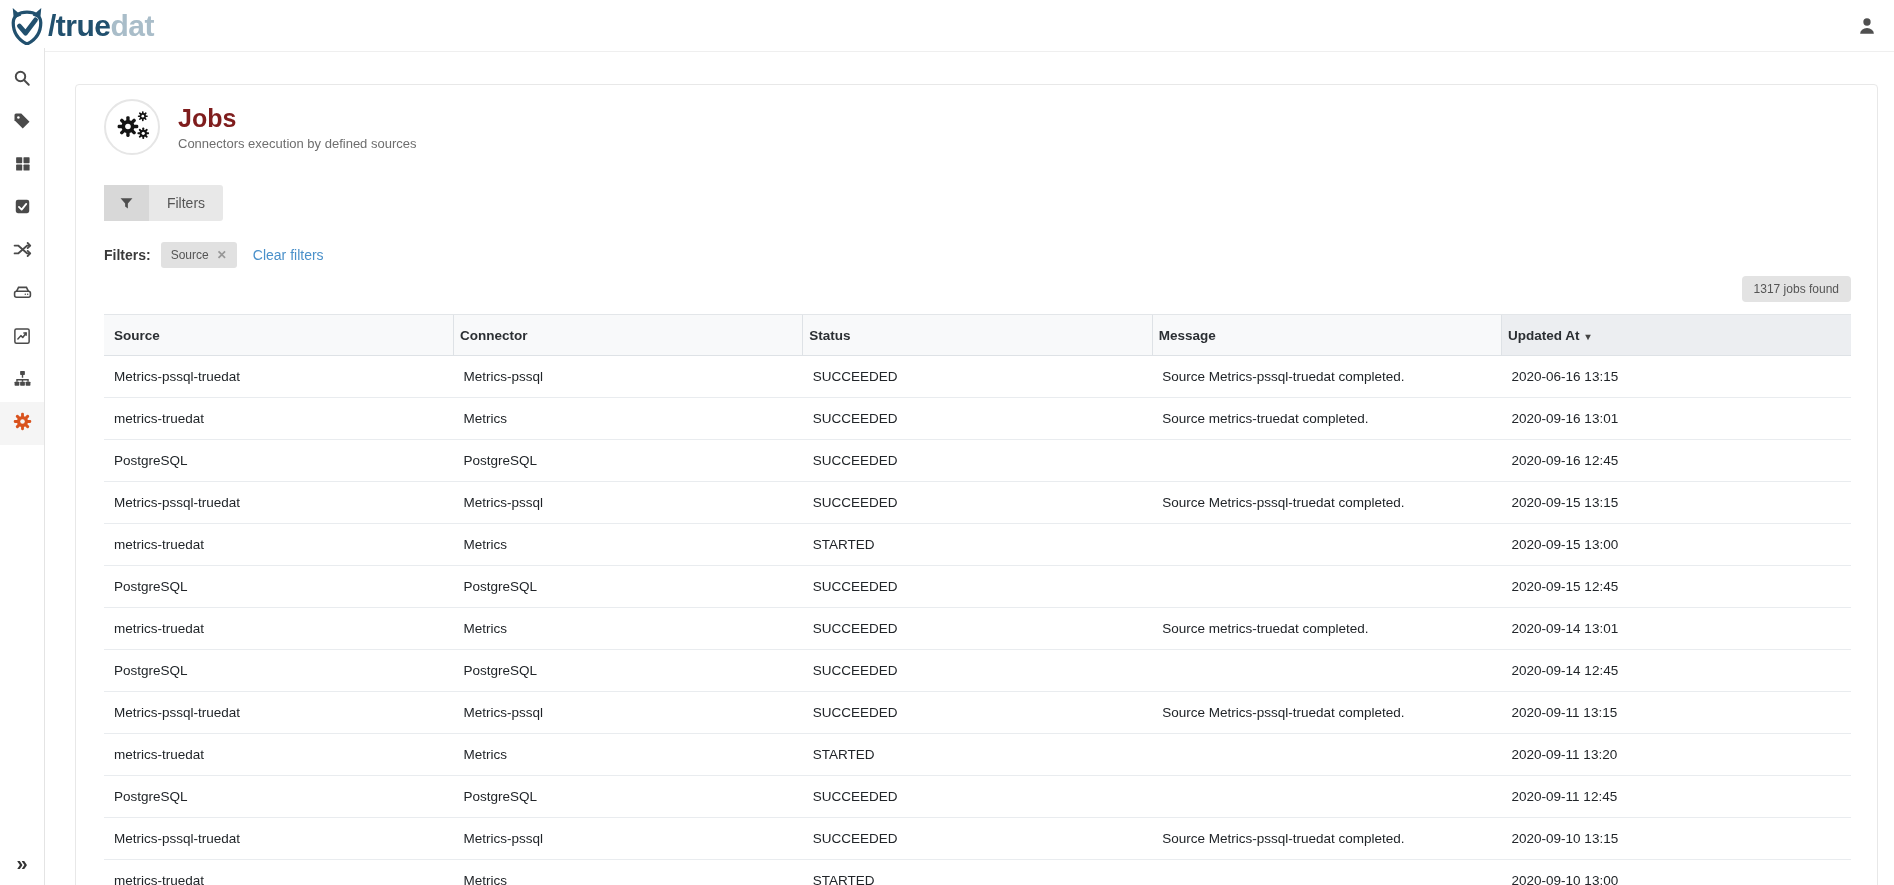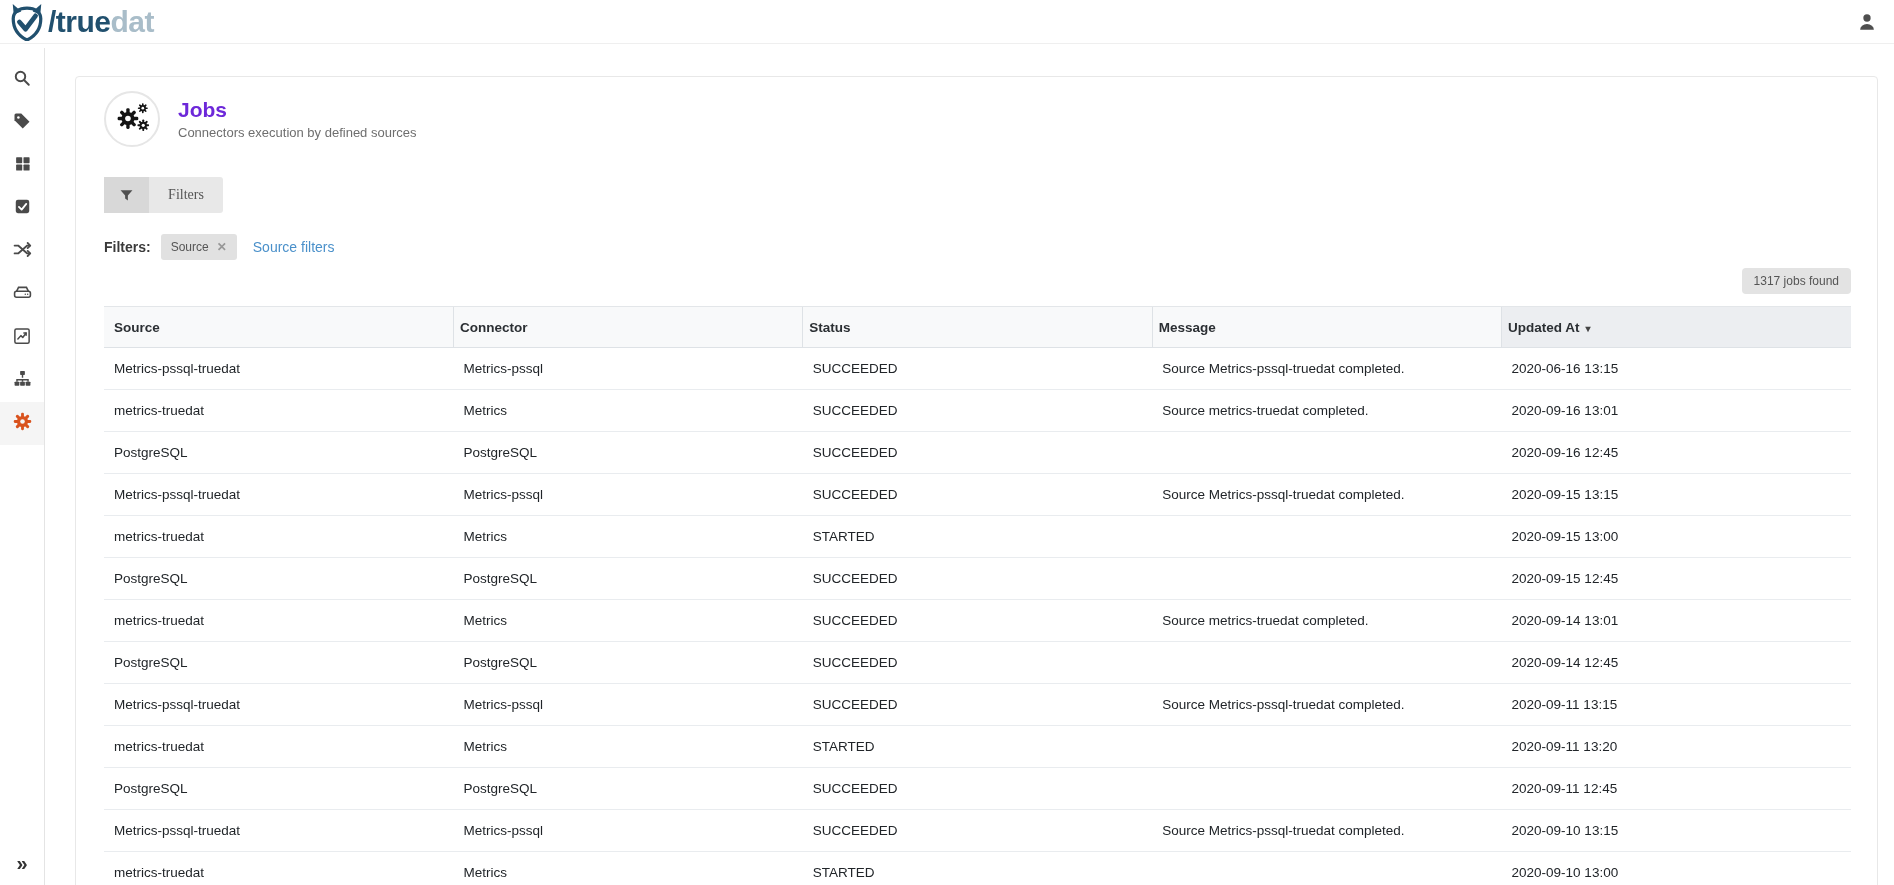--- a/index.html
+++ b/index.html
@@ -6,21 +6,21 @@
   html, body {
     width: 1894px; height: 885px;
     overflow: hidden;
     font-family: "Liberation Sans", sans-serif;
     background: #ffffff;
     color: #212529;
   }
 
   
   .navbar {
-    height: 44px;
+    height: 52px;
     display: flex; align-items: center; justify-content: space-between;
     padding: 0 16px 0 8px;
     background: #fff;
     border-bottom: 1px solid #efefef;
   }
   .logo { display: flex; align-items: center; gap: 2px; cursor: pointer; }
   .logo-text {
     font-size: 30px; font-weight: bold; letter-spacing: -0.5px;
     line-height: 1;
   }
@@ -61,21 +61,21 @@
     min-height: 830px;
   }
 
   .page-header { display: flex; align-items: center; gap: 18px; }
   .gears-circle {
     width: 56px; height: 56px; border-radius: 50%;
     border: 2px solid #e6e6e6;
     display: flex; align-items: center; justify-content: center;
     flex: none;
   }
-  .page-title { font-size: 21px; font-weight: 600; color: #6d28d9; }
+  .page-title { font-size: 25px; font-weight: 600; color: #7f1d1d; }
   .page-subtitle { font-size: 13px; color: #6e6e6e; margin-top: 3px; }
 
   
   .search-row { display: flex; margin-top: 30px; height: 36px; }
   .search-box {
     display: flex; align-items: center; gap: 8px;
     width: 200px; height: 36px;
     border: 1px solid #cccccc; border-radius: 3px 0 0 3px;
     padding-left: 10px; background: #fff;
   }
@@ -88,21 +88,21 @@
   .btn-funnel {
     width: 45px; height: 36px; background: #d8d8d8;
     display: flex; align-items: center; justify-content: center;
     cursor: pointer; border: none;
   }
   .btn-filters {
     width: 74px; height: 36px; background: #e8e8e8;
     display: flex; align-items: center; justify-content: center;
     font-size: 14px; color: #555; cursor: pointer; border: none;
     border-radius: 0 3px 3px 0;
-    font-family: Liberation Serif, serif;
+    font-family: Liberation Sans, sans-serif;
   }
 
   
   .filters-row { display: flex; align-items: center; margin-top: 21px; height: 26px; }
   .filters-label { font-size: 14px; font-weight: bold; color: #3a3a3a; }
   .chip {
     display: inline-flex; align-items: center;
     background: #e1e1e1; border-radius: 3px;
     padding: 0 10px; height: 26px;
     font-size: 12px; color: #555;
@@ -304,21 +304,21 @@
       </button>
       <button class="btn-filters">Filters</button>
     </div>
 
     <div class="filters-row">
       <span class="filters-label">Filters:</span>
       <span class="chip">
         <span>Source</span>
         <span class="chip-x">✕</span>
       </span>
-      <a class="clear-filters">Source filters</a>
+      <a class="clear-filters">Clear filters</a>
     </div>
 
     <div class="results-row">
       <span class="results-badge">1317 jobs found</span>
     </div>
 
     <table class="jobs">
       <colgroup>
         <col style="width:20%">
           <col style="width:20%">

